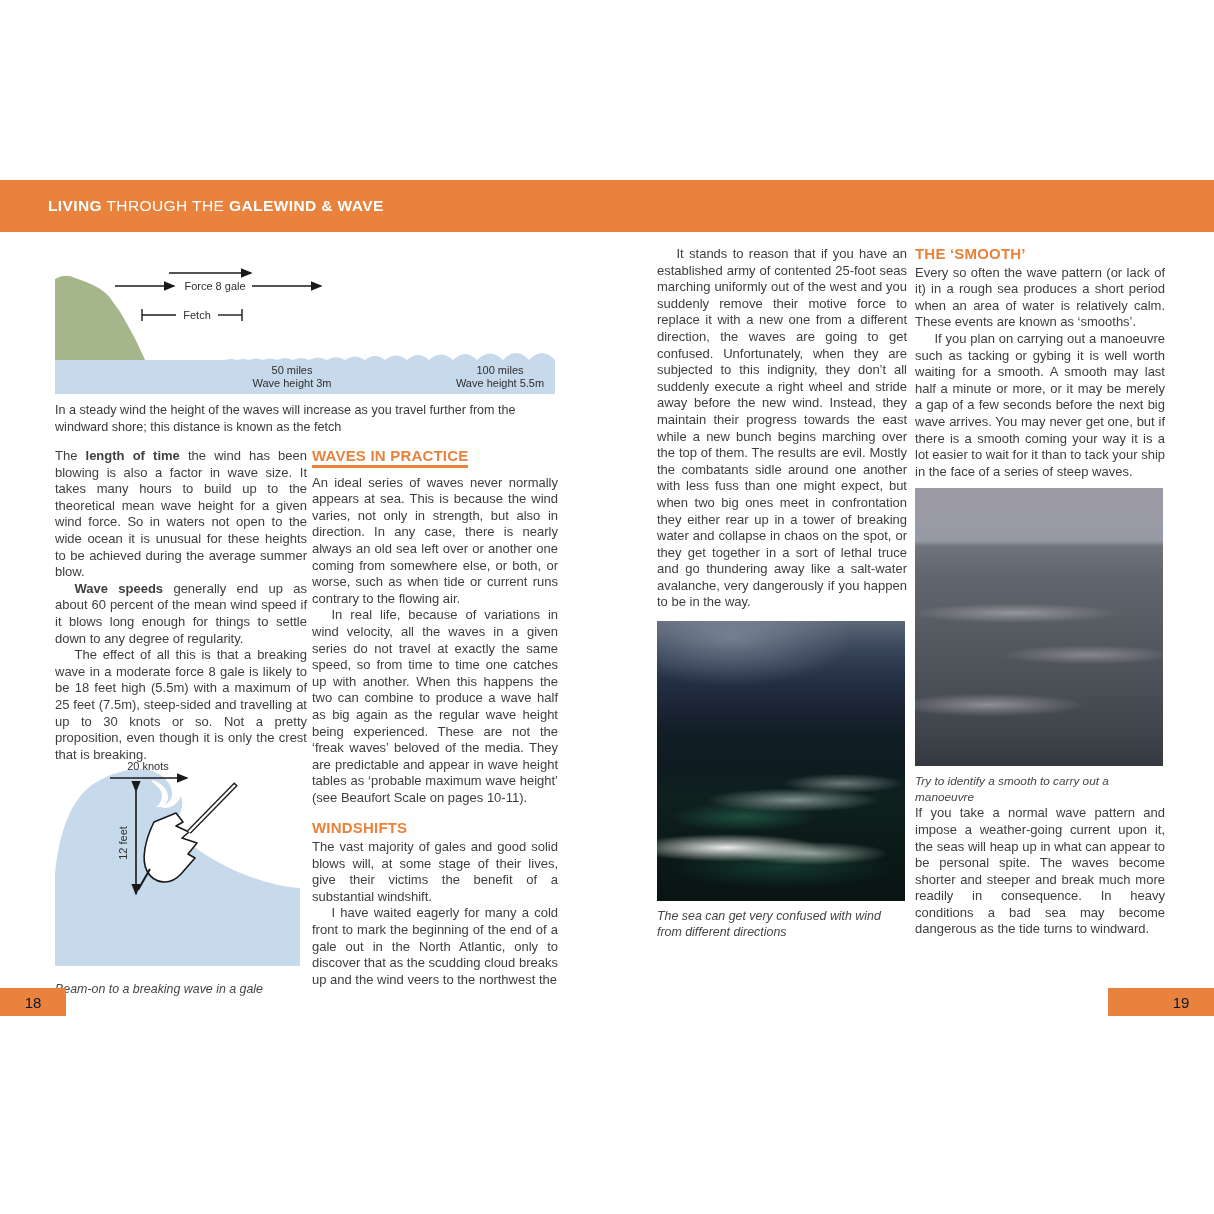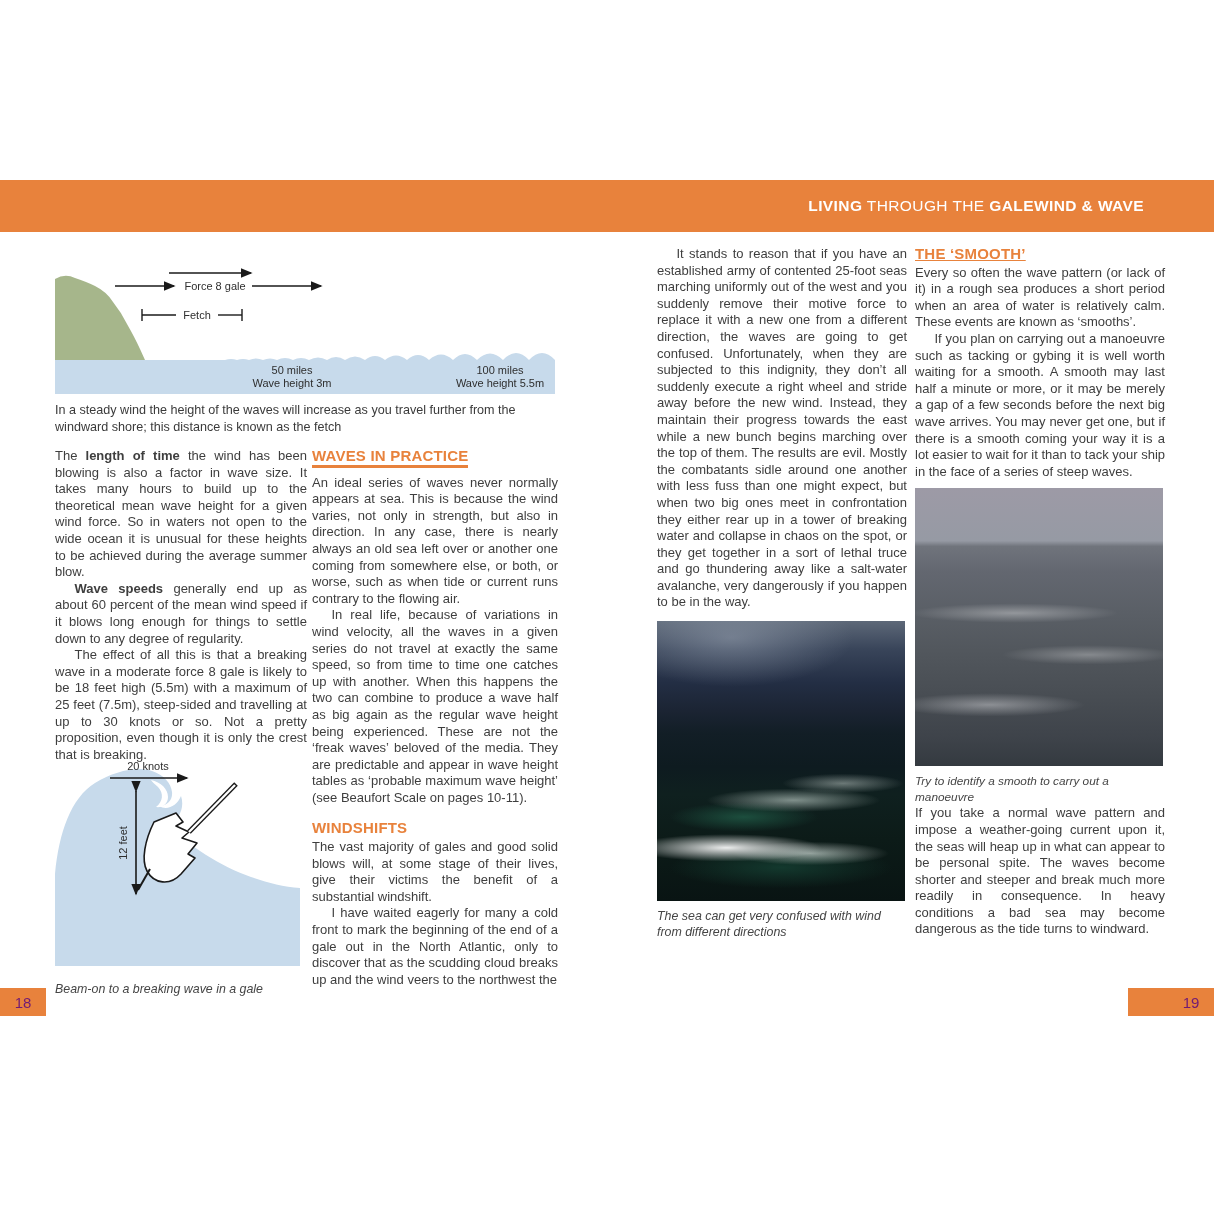--- a/index.html
+++ b/index.html
@@ -12,22 +12,22 @@
   body{
     width:1214px;height:1214px;position:relative;overflow:hidden;
     background:#ffffff;
     font-family:"Liberation Sans", sans-serif;
     color:var(--ink);
   }
   
   .header{
     position:absolute;left:0;top:180px;width:1214px;height:52px;
     background:var(--orange);
-    display:flex;justify-content:flex-end;align-items:center;
-    padding:0 70px;box-sizing:border-box;
+    display:flex;justify-content:flex-start;align-items:center;
+    padding:0 48px;box-sizing:border-box;
     color:#fff;font-size:15.5px;letter-spacing:.4px;
   }
   .header b{font-weight:bold;}
   
   .col{
     position:absolute;text-align:justify;
     font-size:13px;line-height:16.6px;color:var(--ink);
   }
   .col p{margin:0;}
   .col p.ind{text-indent:1.5em;}
@@ -65,22 +65,22 @@
   .photo-sea2{
     height:278px;margin-top:8px;
     background:
       radial-gradient(60% 5% at 40% 45%, rgba(255,255,255,.35), rgba(255,255,255,0) 70%),
       radial-gradient(50% 5% at 70% 60%, rgba(255,255,255,.3), rgba(255,255,255,0) 70%),
       radial-gradient(55% 6% at 30% 78%, rgba(245,245,248,.4), rgba(245,245,248,0) 70%),
       linear-gradient(180deg,#9d9aa6 0%,#969aa4 19%,#70747c 21%,#636770 30%,#5a5f66 45%,#51565c 60%,#484d53 75%,#3e434a 90%,#343a40 100%);
   }
   
   .pgnum{
-    position:absolute;top:988px;width:46px;height:28px;background:var(--orange);
-    color:#701a75;display:flex;align-items:center;justify-content:center;font-size:15px;
+    position:absolute;top:988px;width:66px;height:28px;background:var(--orange);
+    color:#0f172a;display:flex;align-items:center;justify-content:center;font-size:15px;
   }
   #pg18{left:0;}
   #pg19{right:0;padding-left:40px;}
 </style>
 </head>
 <body>
 
 <div class="header">
   <div><b>LIVING</b><span> THROUGH THE </span><b>GALE</b></div>
   <div><b>WIND &amp; WAVE</b></div>
@@ -167,19 +167,19 @@
   <p class="ind">I have waited eagerly for many a cold front to mark the beginning of the end of a gale out in the North Atlantic, only to discover that as the scudding cloud breaks up and the wind veers to the northwest the</p>
 </div>
 
 <div class="col" style="left:657px;top:246px;width:250px;">
   <p class="ind">It stands to reason that if you have an established army of contented 25-foot seas marching uniformly out of the west and you suddenly remove their motive force to replace it with a new one from a different direction, the waves are going to get confused. Unfortunately, when they are subjected to this indignity, they don’t all suddenly execute a right wheel and stride away before the new wind. Instead, they maintain their progress towards the east while a new bunch begins marching over the top of them. The results are evil. Mostly the combatants sidle around one another with less fuss than one might expect, but when two big ones meet in confrontation they either rear up in a tower of breaking water and collapse in chaos on the spot, or they get together in a sort of lethal truce and go thundering away like a salt-water avalanche, very dangerously if you happen to be in the way.</p>
   <div class="photo photo-sea1"></div>
   <div class="cap" style="font-size:12.4px;">The sea can get very confused with wind from different directions</div>
 </div>
 
 <div class="col" style="left:915px;top:246px;width:250px;">
-  <h3 class="h1" style="margin-bottom:2px;text-decoration:underline;"><span>THE ‘SMOOTH’</span></h3>
+  <h3 class="h1" style="margin-bottom:2px;"><span>THE ‘SMOOTH’</span></h3>
   <p>Every so often the wave pattern (or lack of it) in a rough sea produces a short period when an area of water is relatively calm. These events are known as ‘smooths’.</p>
   <p class="ind">If you plan on carrying out a manoeuvre such as tacking or gybing it is well worth waiting for a smooth. A smooth may last half a minute or more, or it may be merely a gap of a few seconds before the next big wave arrives. You may never get one, but if there is a smooth coming your way it is a lot easier to wait for it than to tack your ship in the face of a series of steep waves.</p>
   <div class="photo photo-sea2"></div>
   <div class="cap">Try to identify a smooth to carry out a manoeuvre</div>
   <p>If you take a normal wave pattern and impose a weather-going current upon it, the seas will heap up in what can appear to be personal spite. The waves become shorter and steeper and break much more readily in consequence. In heavy conditions a bad sea may become dangerous as the tide turns to windward.</p>
 </div>
 
 </body></html>

